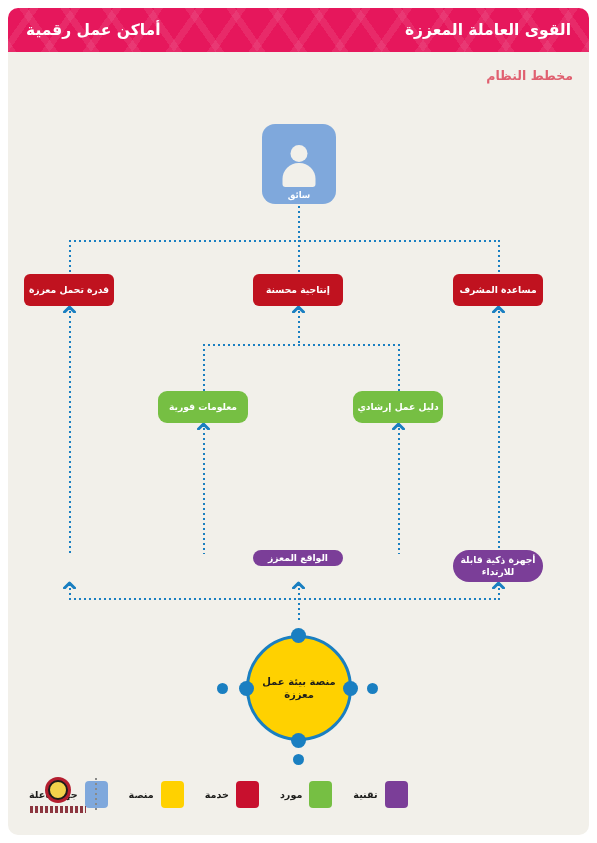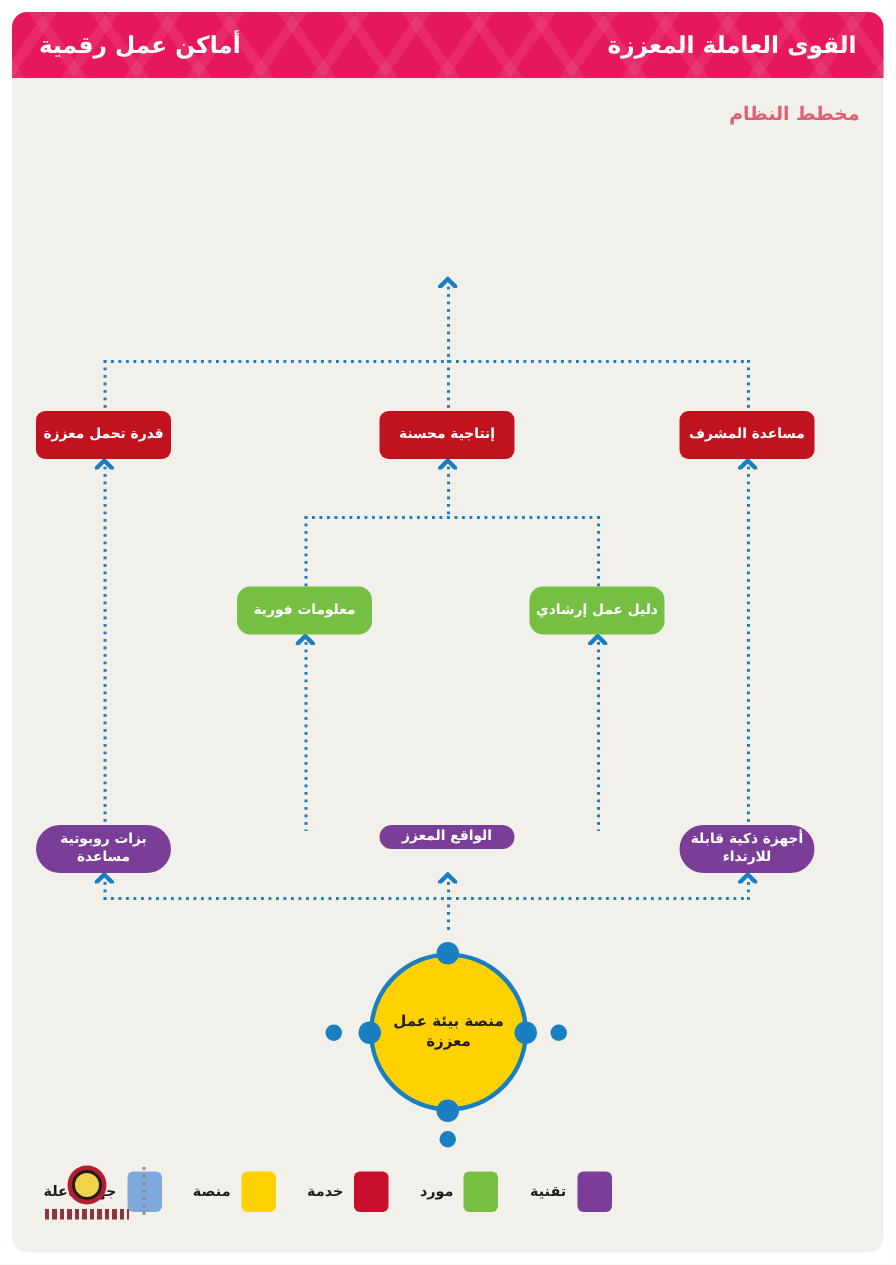--- a/index.html
+++ b/index.html
@@ -257,41 +257,45 @@
       <svg width="13" height="8" viewBox="0 0 13 8">
           <path d="M1.5 7 L6.5 2 L11.5 7" fill="none" stroke="#1A7FC1" stroke-width="3" stroke-linecap="round" stroke-linejoin="round"></path>
         </svg>
     </div>
 
     <div class="hdot" style="left:61px;top:546px;width:430px;"></div>
     <div class="vdot" style="left:61px;top:536px;height:12px;"></div>
     <div class="vdot" style="left:490px;top:536px;height:12px;"></div>
     <div class="vdot" style="left:290px;top:536px;height:32px;"></div>
 
+    <div class="actor" style="left:254px;top:72px;">
+      <div class="actor-icon">
+        <div class="actor-head"></div>
+        <div class="actor-body"></div>
+      </div>
+      <div class="actor-label">سائق</div>
+    </div>
 
     <div class="node red" style="left:16px;top:222px;width:90px;height:32px;">
       <span>قدرة تحمل معززة</span>
     </div>
     <div class="node red" style="left:245px;top:222px;width:90px;height:32px;">
       <span>إنتاجية محسنة</span>
     </div>
     <div class="node red" style="left:445px;top:222px;width:90px;height:32px;">
       <span>مساعدة المشرف</span>
     </div>
 
     <div class="node green" style="left:150px;top:339px;width:90px;height:32px;">
       <span>معلومات فورية</span>
     </div>
     <div class="node green" style="left:345px;top:339px;width:90px;height:32px;">
       <span>دليل عمل إرشادي</span>
     </div>
 
-    <div class="node purple" style="left:16px;top:498px;width:90px;height:32px;">
-      <span>بزات روبوتية مساعدة</span>
-    </div>
     <div class="node purple" style="left:245px;top:498px;width:90px;height:16px;">
       <span>الواقع المعزز</span>
     </div>
     <div class="node purple" style="left:445px;top:498px;width:90px;height:32px;">
       <span>أجهزة ذكية قابلة للارتداء</span>
     </div>
 
     <div class="platform" style="left:238px;top:583px;">
       <div class="platform-label">منصة بيئة عمل معززة</div>
     </div>

